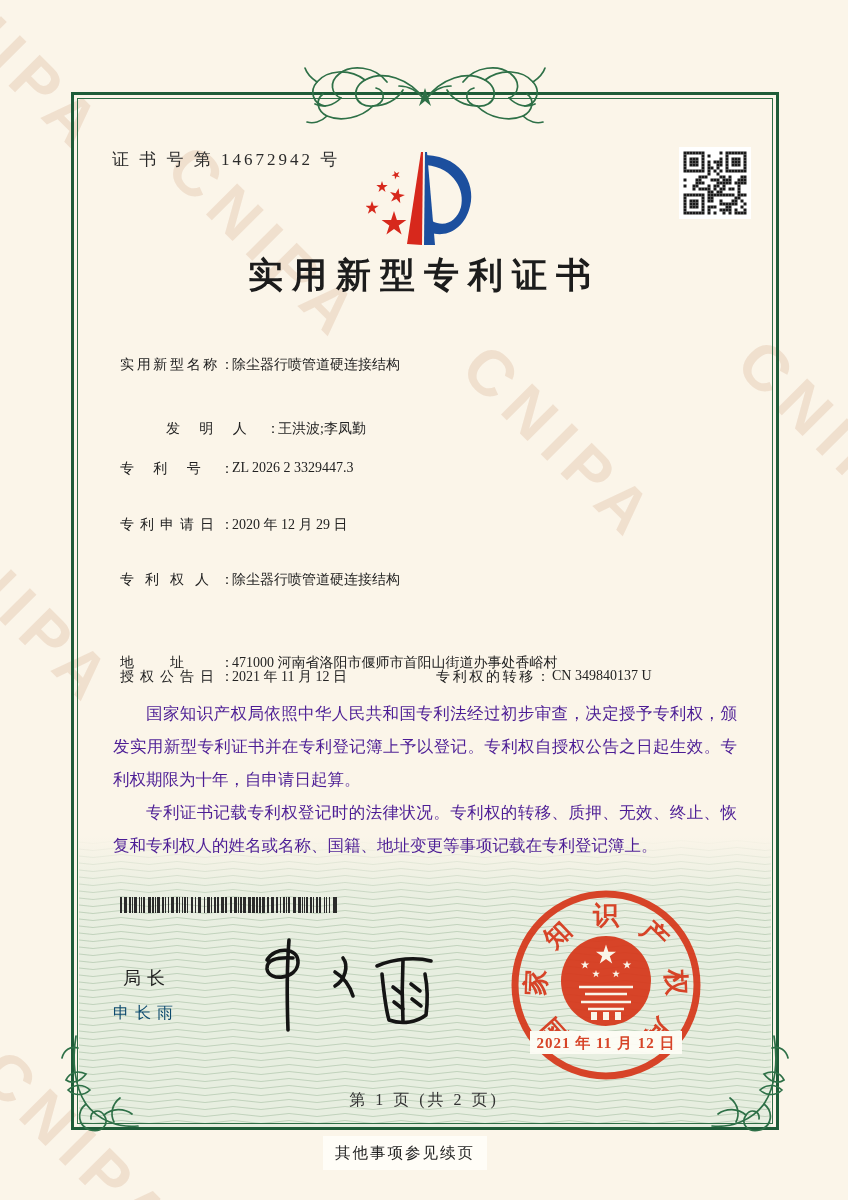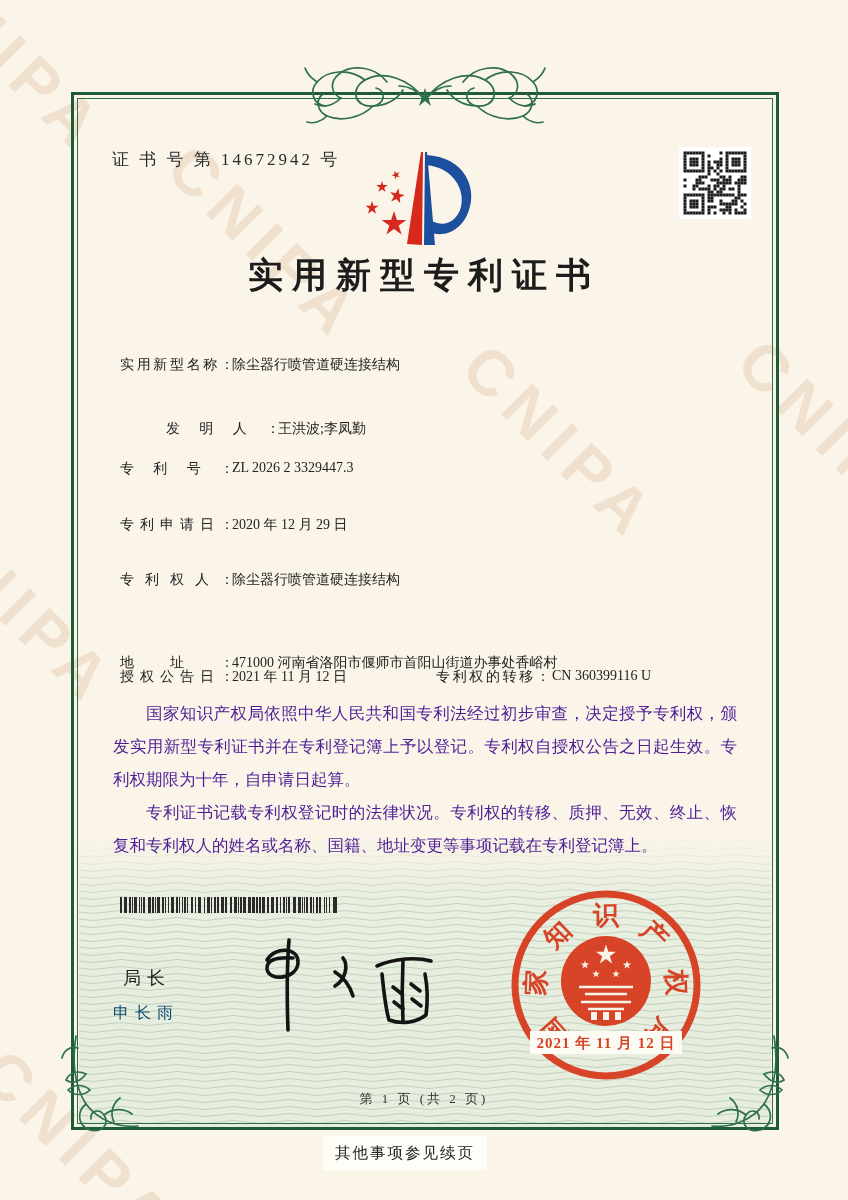--- a/index.html
+++ b/index.html
@@ -49,21 +49,21 @@
   .g-val2 { position:absolute; left:432px; top:0; }
 
   .paras { position:absolute; left:113px; top:697px; width:624px; font-size:16.5px;
            line-height:33px; color:#4c1d95; text-align:justify; }
   .paras p { text-indent:2em; }
 
   .sig-title { position:absolute; left:123px; top:966px; font-size:18px; letter-spacing:6px; color:#1e1e1e; }
   .sig-name  { position:absolute; left:113px; top:1003px; font-size:16px; letter-spacing:6px; color:#0c4a6e; }
 
   .page-num { position:absolute; left:0; top:1090px; width:848px; text-align:center;
-              font-size:13px; letter-spacing:3px; color:#333; }
+              font-size:16px; letter-spacing:3px; color:#333; }
 
   .note-box { position:absolute; left:323px; top:1136px; width:164px; height:34px; z-index:5;
               background:#fffdf7; text-align:center; line-height:34px; font-size:15.5px;
               letter-spacing:2px; color:#222; }
 
   .seal { position:absolute; left:506px; top:885px; width:200px; height:200px; z-index:6;
           mix-blend-mode:multiply; opacity:.95; }
 
   .qr-wrap { position:absolute; left:679px; top:147px; width:72px; height:72px; background:#fff; z-index:4; }
 
@@ -438,21 +438,21 @@
   </div>
   <div class="row" style="top:631px;margin-top:23px;">
     <span class="lbl">地址：</span>
     <span class="val">471000 河南省洛阳市偃师市首阳山街道办事处香峪村</span>
   </div>
 
   <div class="row" style="top:668px;">
     <span class="lbl">授权公告日：</span>
     <span class="val">2021 年 11 月 12 日</span>
     <span class="g-lbl2">专利权的转移：</span>
-    <span class="g-val2">CN 360399116 U</span>
+    <span class="g-val2">CN 349840137 U</span>
   </div>
 
   <div class="paras">
     <p>国家知识产权局依照中华人民共和国专利法经过初步审查，决定授予专利权，颁发实用新型专利证书并在专利登记簿上予以登记。专利权自授权公告之日起生效。专利权期限为十年，自申请日起算。</p>
     <p>专利证书记载专利权登记时的法律状况。专利权的转移、质押、无效、终止、恢复和专利权人的姓名或名称、国籍、地址变更等事项记载在专利登记簿上。</p>
   </div>
 
   <svg id="barcode" class="abs" style="left:120px; top:897px;" width="218" height="16">
       <rect x="0" y="0" width="2" height="16" fill="#2b2b2b"></rect>
       <rect x="4" y="0" width="3" height="16" fill="#2b2b2b"></rect>

